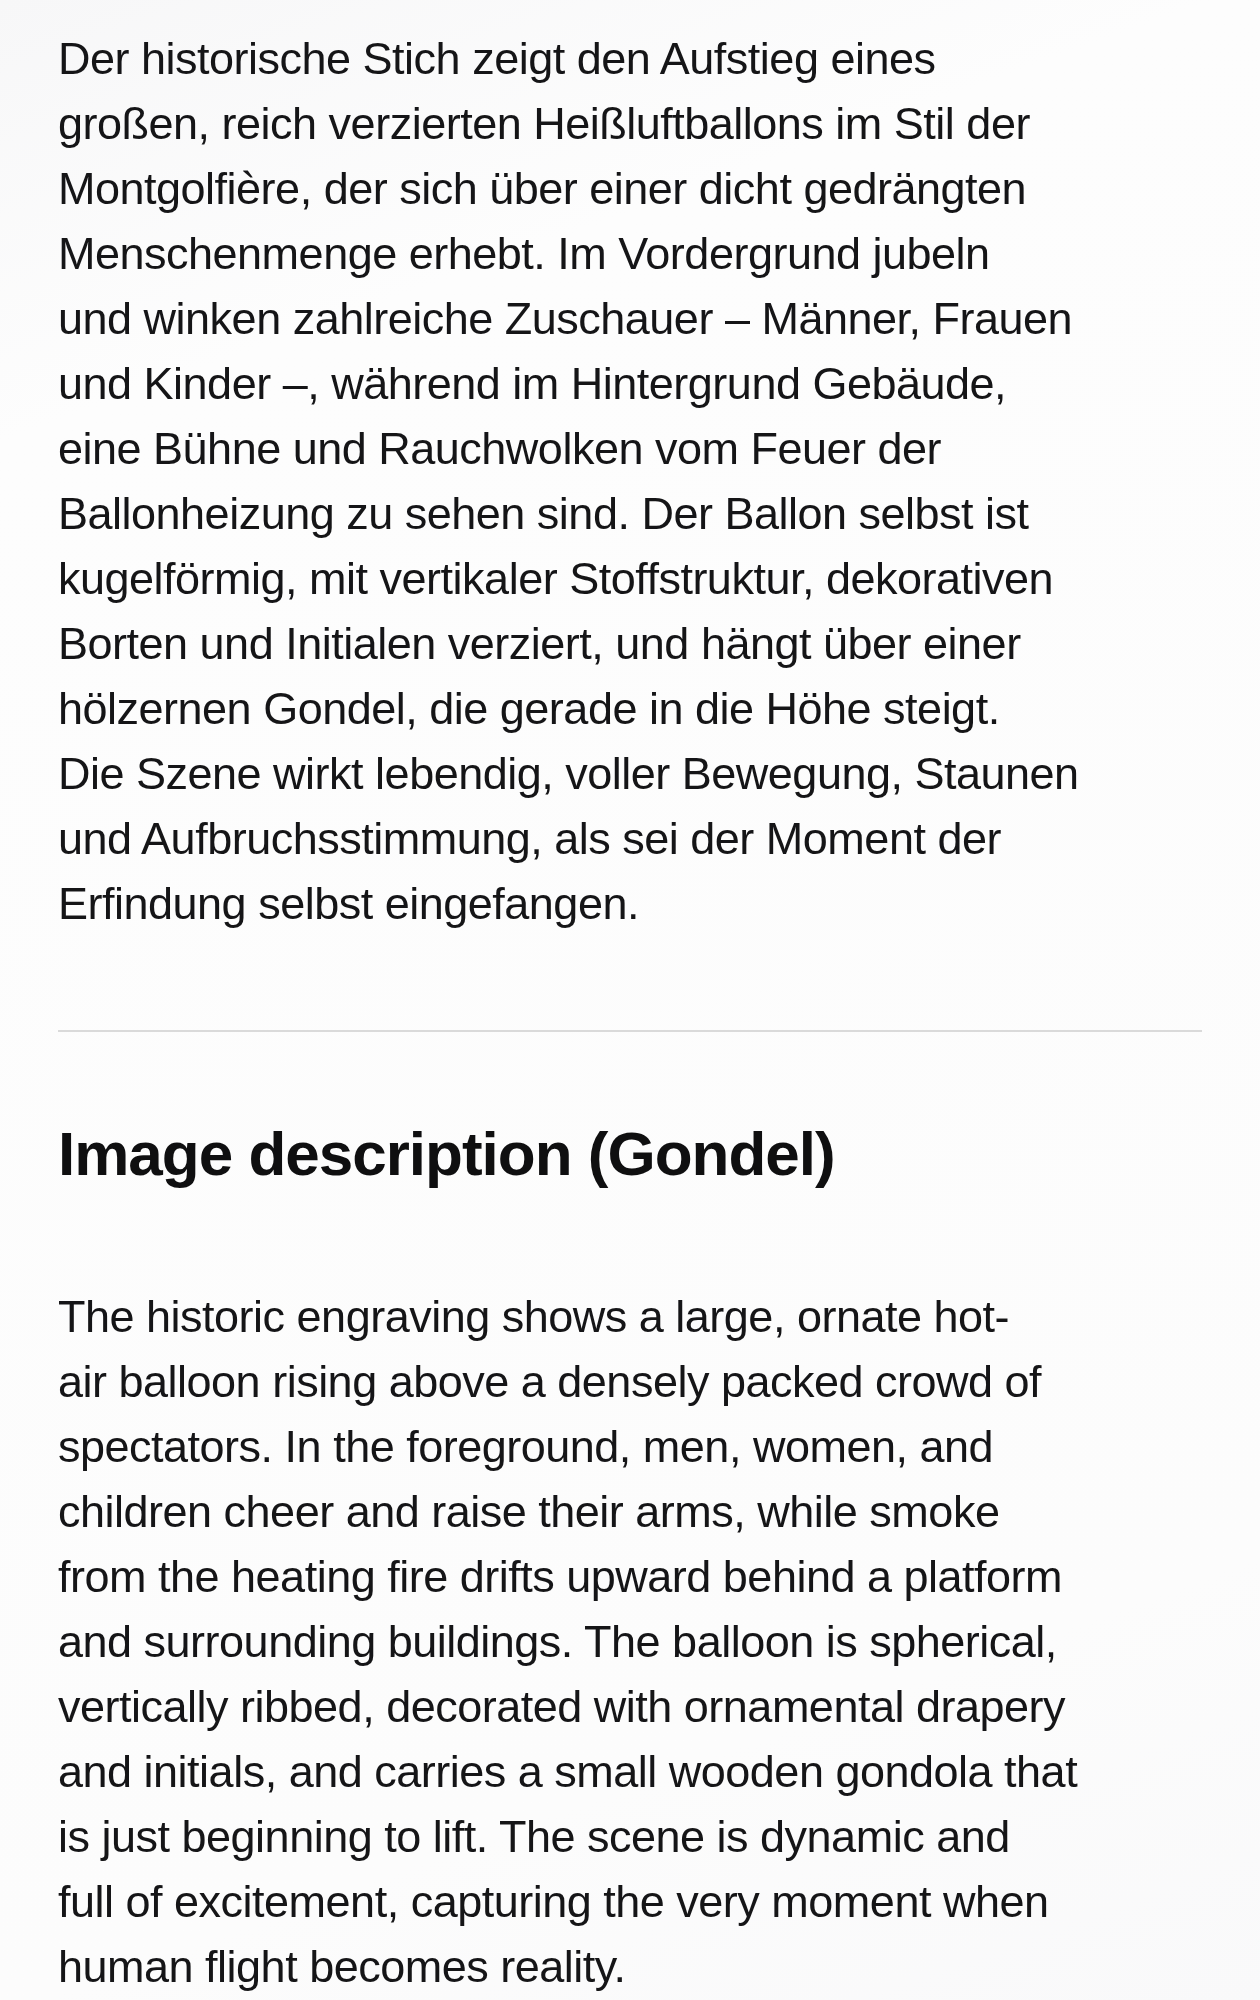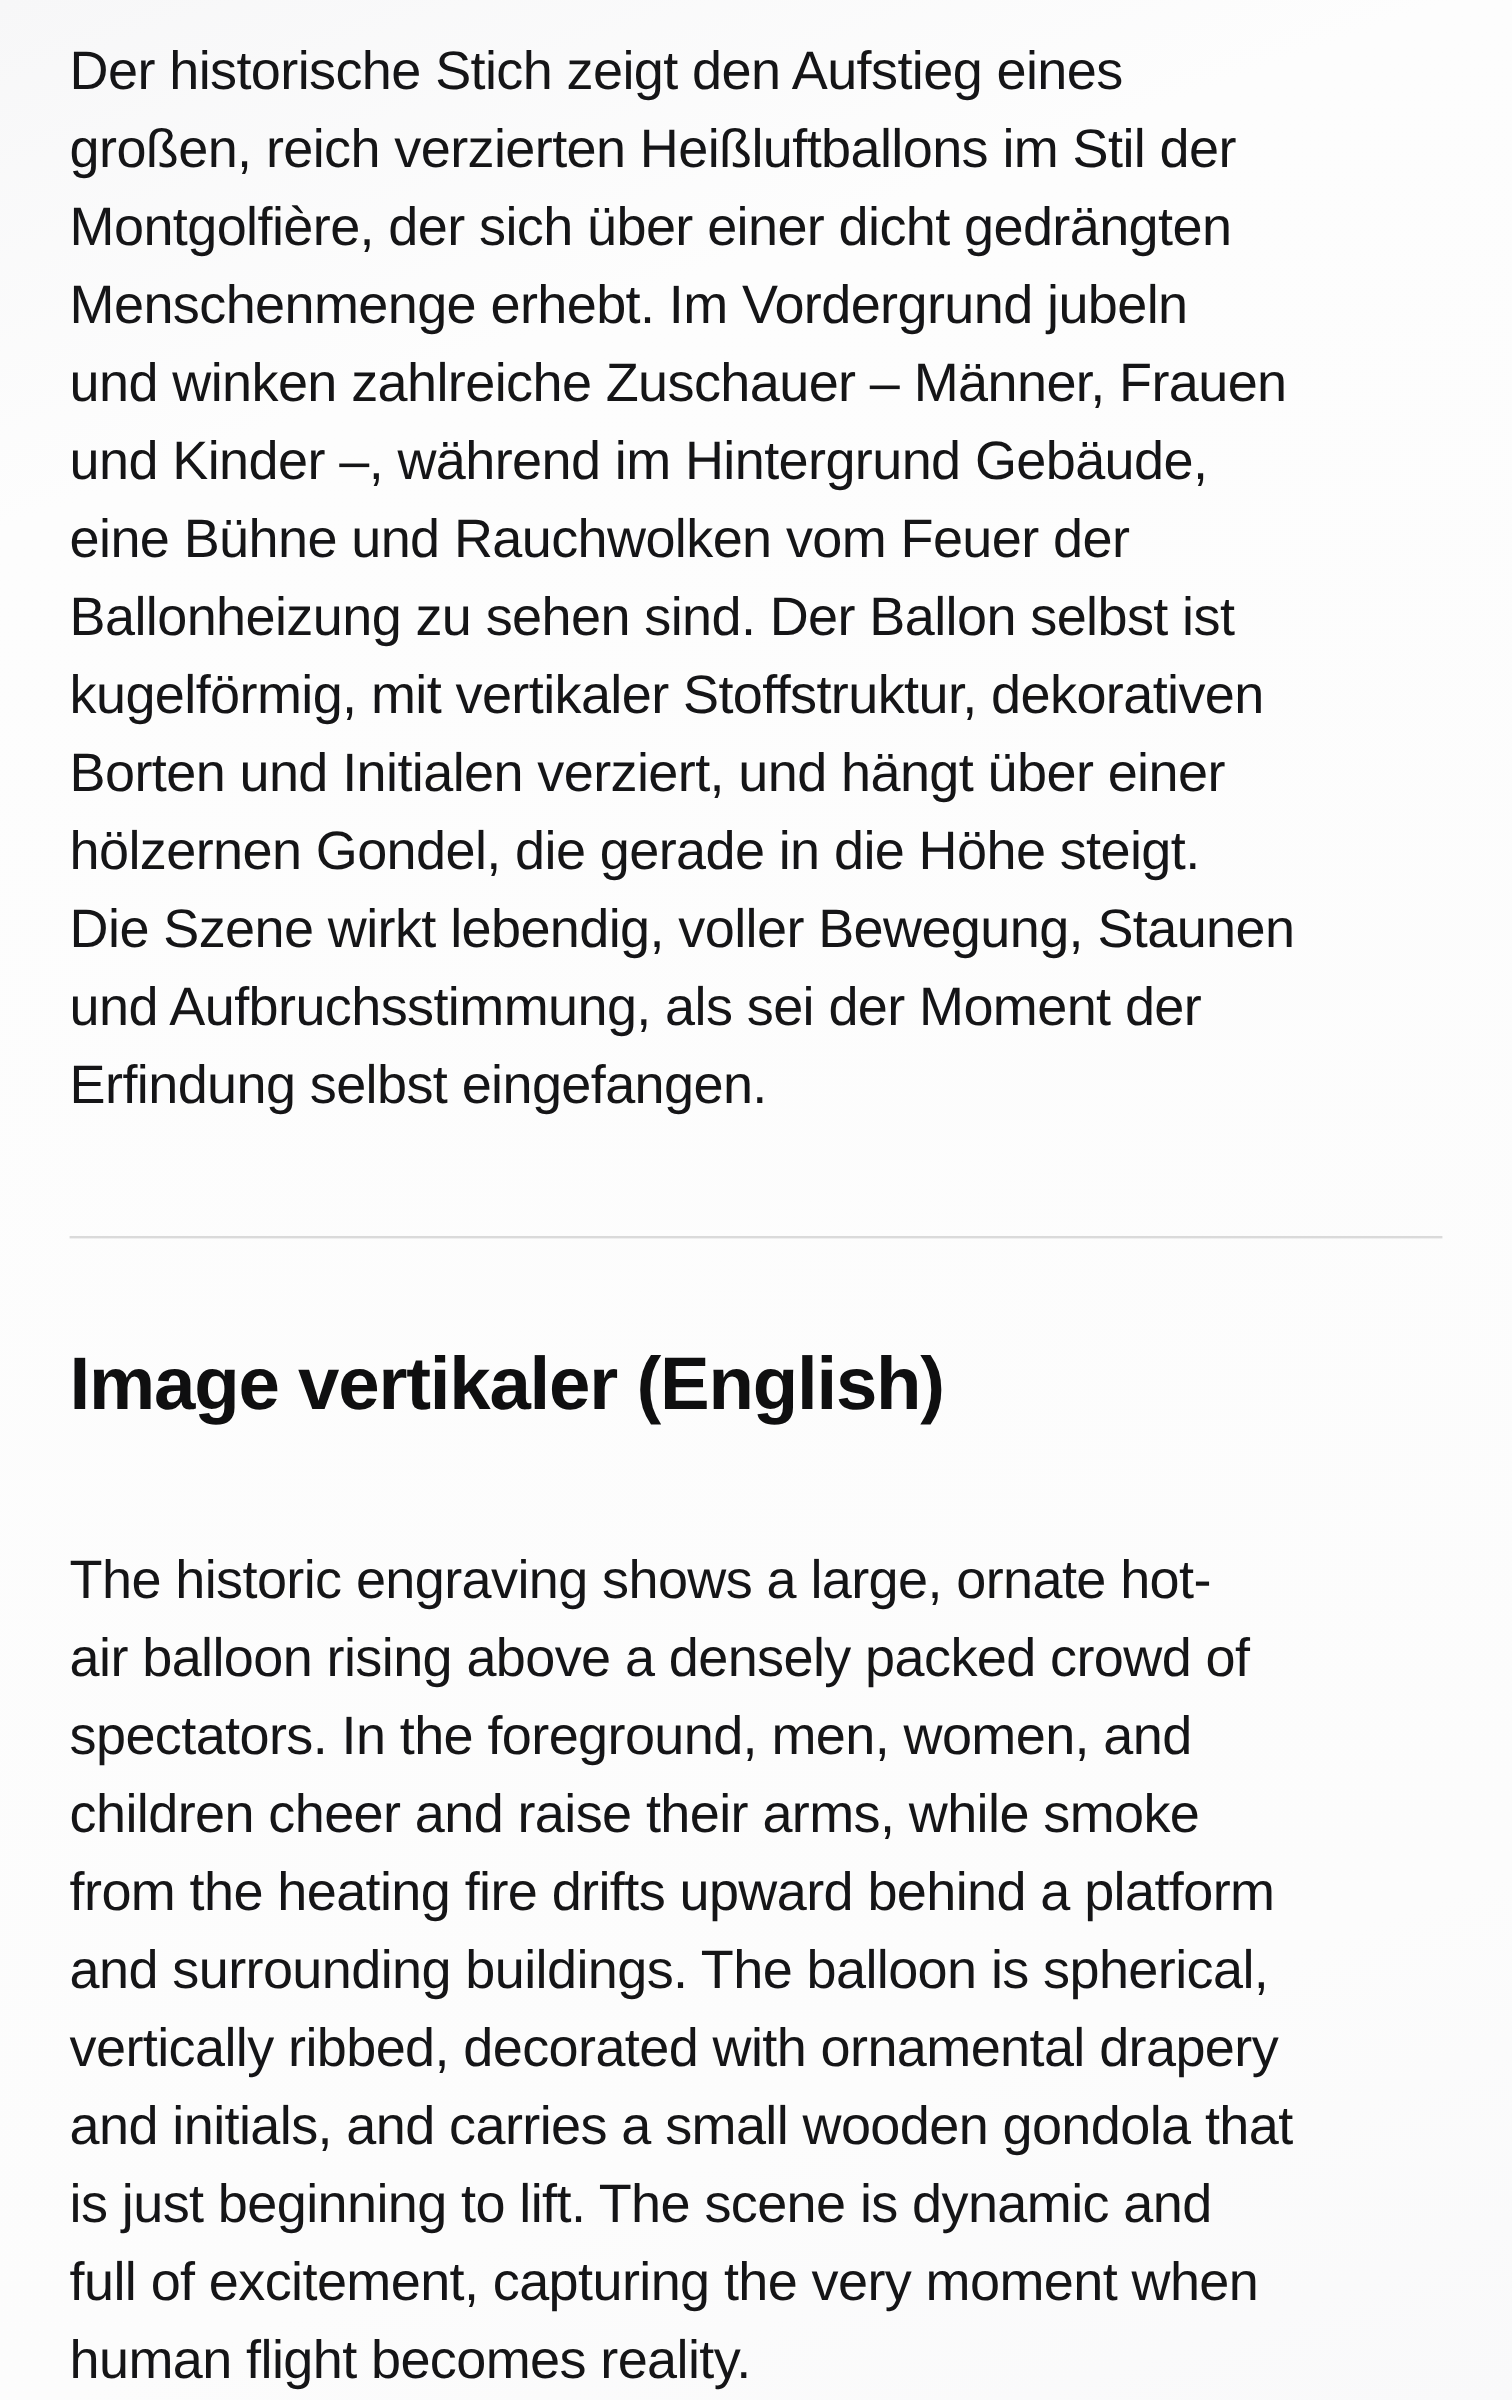--- a/index.html
+++ b/index.html
@@ -56,21 +56,21 @@
 Ballonheizung zu sehen sind. Der Ballon selbst ist
 kugelförmig, mit vertikaler Stoffstruktur, dekorativen
 Borten und Initialen verziert, und hängt über einer
 hölzernen Gondel, die gerade in die Höhe steigt.
 Die Szene wirkt lebendig, voller Bewegung, Staunen
 und Aufbruchsstimmung, als sei der Moment der
 Erfindung selbst eingefangen.</p>
 
   <hr class="divider">
 
-  <h2 class="section-heading">Image vertikaler (English)</h2>
+  <h2 class="section-heading">Image description (Gondel)</h2>
 
   <p class="body-text english">The historic engraving shows a large, ornate hot-
 air balloon rising above a densely packed crowd of
 spectators. In the foreground, men, women, and
 children cheer and raise their arms, while smoke
 from the heating fire drifts upward behind a platform
 and surrounding buildings. The balloon is spherical,
 vertically ribbed, decorated with ornamental drapery
 and initials, and carries a small wooden gondola that
 is just beginning to lift. The scene is dynamic and

